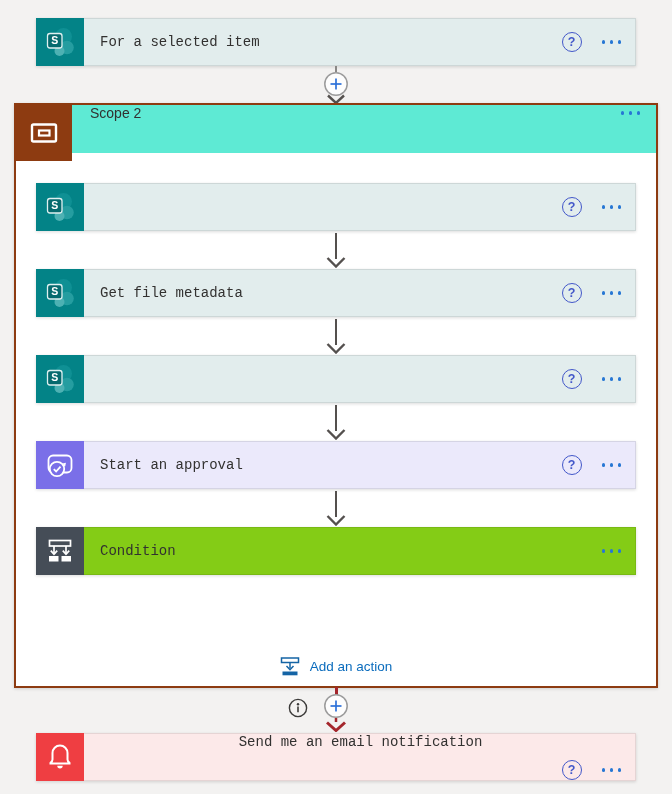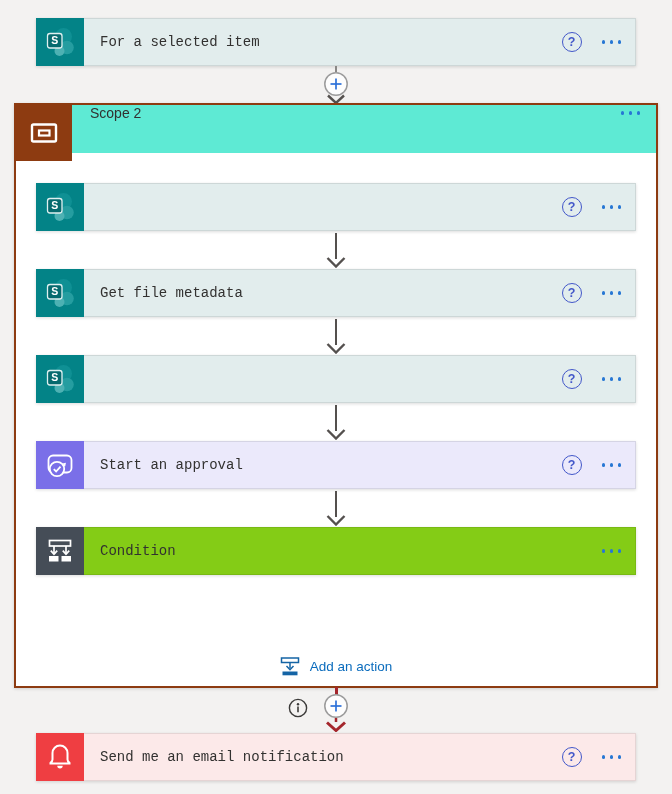--- a/index.html
+++ b/index.html
@@ -30,21 +30,21 @@
     color:#4257c9;font-size:12.5px;font-weight:bold;line-height:1;
     display:flex;align-items:center;justify-content:center;box-sizing:border-box;
     background:transparent;
   }
   .dots{display:flex;gap:4.5px;padding:4px 0;align-items:center;}
   .dots i{width:3.5px;height:3.5px;border-radius:50%;background:#2777d4;display:block;}
   
   .sp .body{background:#e2eded;}
   .approval .body{background:#ebe9fb;}
   .condition .body{background:#84cc16;}
-  .email .body{background:#fce9e9;}
+  .email .body{background:#fce9e9;flex-direction:column;}
   
   .scope{
     position:absolute;left:14px;top:103px;width:644px;height:585px;
     box-sizing:border-box;background:#ffffff;
     border:2px solid #8d3b11;
     box-shadow:0 1px 3px rgba(0,0,0,0.15);
   }
   .scope-header{
     display:flex;align-items:flex-start;height:48px;background:#5eead4;cursor:pointer;
   }

